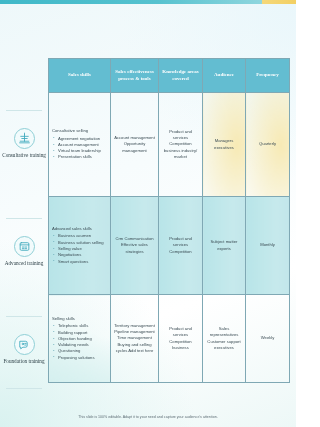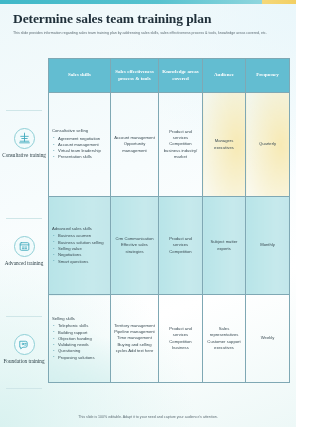--- a/index.html
+++ b/index.html
@@ -214,24 +214,20 @@
 </head>
 <body>
 
 <div class="slide">
 
   <div class="topbar">
     <div class="topbar-teal"></div>
     <div class="topbar-gold"></div>
   </div>
 
-  <div class="header">
-    <div class="slide-title">Determine sales team training plan</div>
-    <div class="slide-subtitle">This slide provides information regarding sales team training plan by addressing sales skills, sales effectiveness process &amp; tools, knowledge areas covered, etc.</div>
-  </div>
 
   <div class="rail">
 
     <div class="rail-divider d1"></div>
     <div class="rail-divider d2"></div>
     <div class="rail-divider d3"></div>
     <div class="rail-divider d4"></div>
 
     <div class="rail-item r1">
       <div class="rail-icon">

